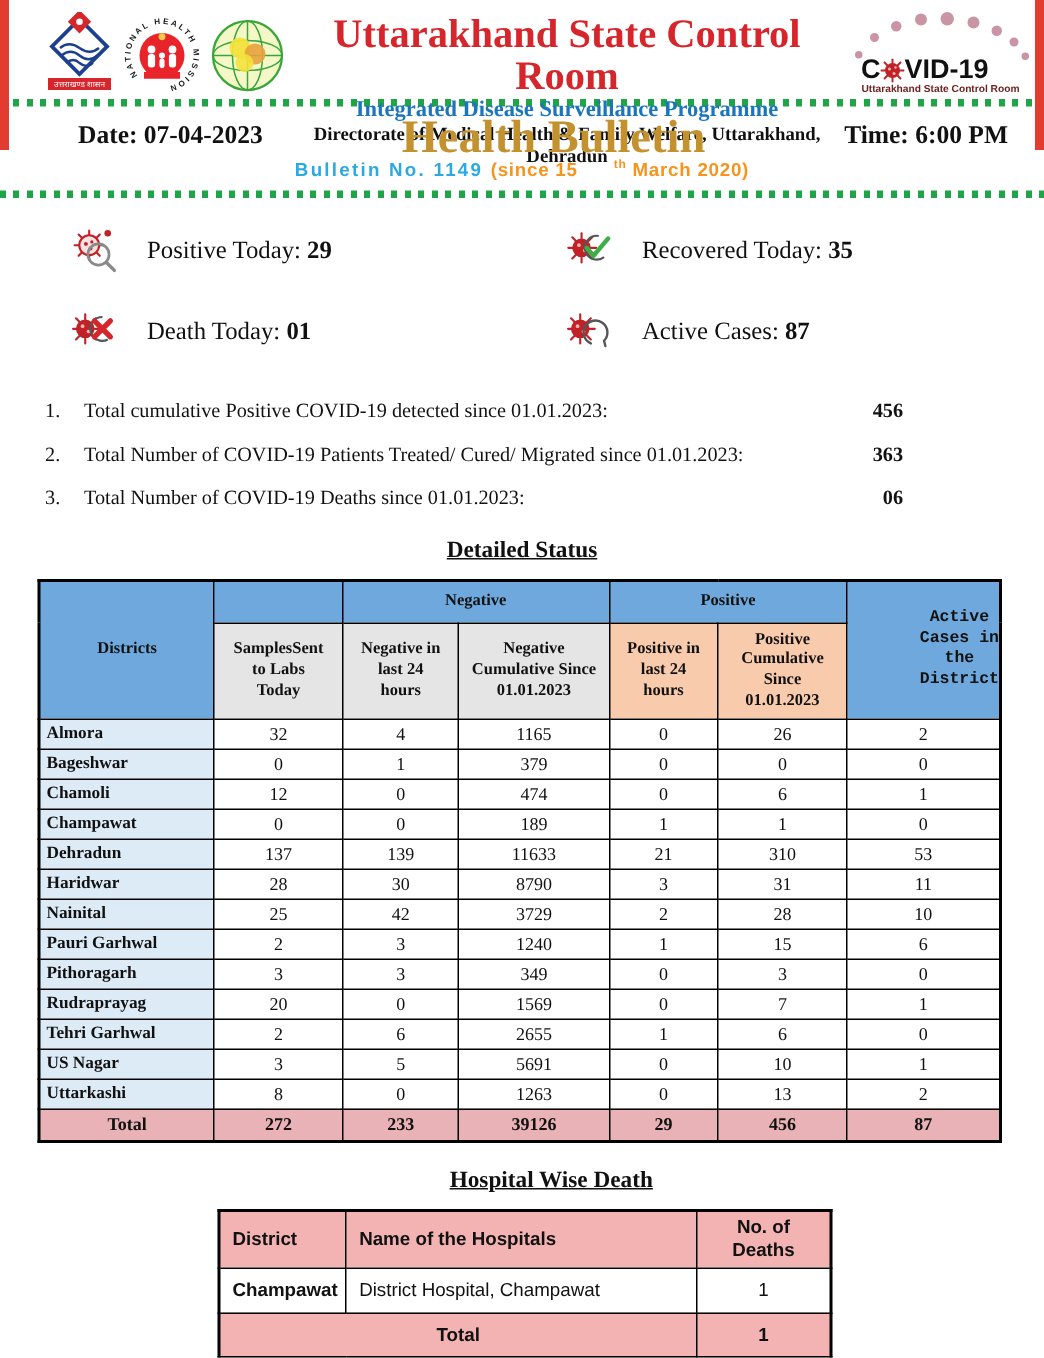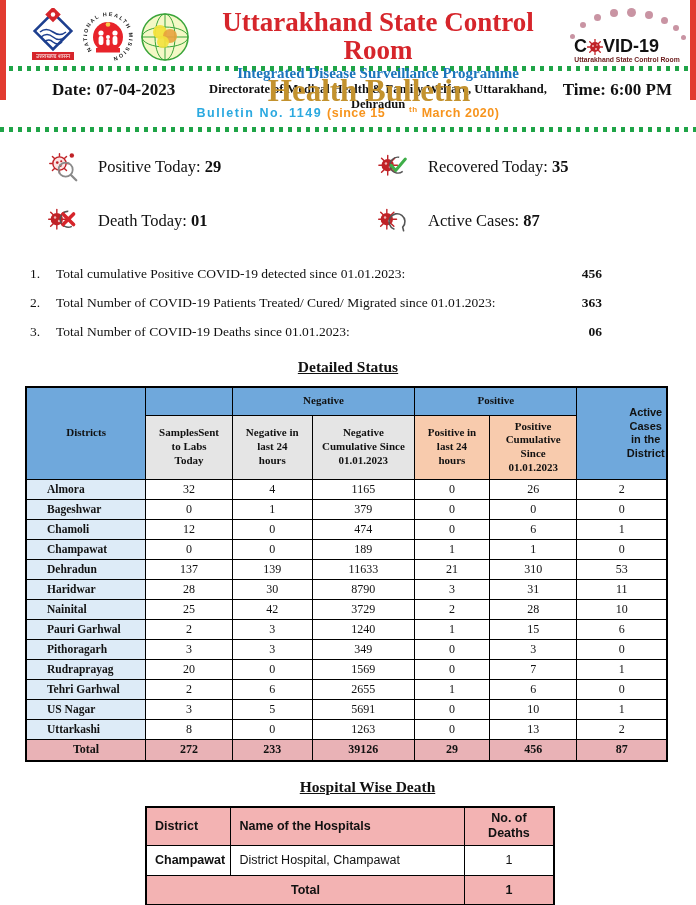--- a/index.html
+++ b/index.html
@@ -58,25 +58,25 @@
 
   
   table { border-collapse:collapse; }
   .detail-table { margin:10px 0 0 25px; width:643px; border:2px solid #000; }
   .detail-table th, .detail-table td { border:1px solid #000; text-align:center; vertical-align:middle; }
   .detail-table th { font-size:11px; font-weight:bold; white-space:pre-line; line-height:1.25;margin-left:37px; }
   .th-blue { background:#6fa8dc; }
   .th-peri { background:#e5e5e5; }
   .th-green { background:#e5e5e5; }
   .th-peach { background:#f8cbad; }
-  .th-sans { font-family:Liberation Sans, sans-serif; font-size:10.5px;padding-left:48px; }
+  .th-sans { font-family:Liberation Mono, monospace; font-size:10.5px;padding-left:48px; }
   .group-row th { height:28px; }
   .label-row th { height:64px; }
   .detail-table td { height:20px; font-size:12px; background:#fff; }
-  .detail-table td.dcell { background:#ddebf7; text-align:left; padding-left:20px; font-weight:bold; font-size:11.5px; }
+  .detail-table td.dcell { background:#ddebf7; text-align:left; padding-left:4px; font-weight:bold; font-size:11.5px; }
   .detail-table tr.total-row td { background:#e9b2b6; font-weight:bold; height:22px; }
   .detail-table tr.total-row td.dcell { text-align:center; padding-left:0; font-size:12px; }
 
   
   .hospital-table { margin:10px 0 0 145px; width:410px; border:2px solid #000;
     font-family:"Liberation Sans",sans-serif; }
   .hospital-table th, .hospital-table td { border:1px solid #000; font-size:12.5px; }
   .hospital-table th { background:#f3b3b3; font-weight:bold; height:38px; text-align:left;
     padding-left:8px; white-space:pre-line; line-height:1.2; }
   .hospital-table th.center { text-align:center; padding-left:0; }

